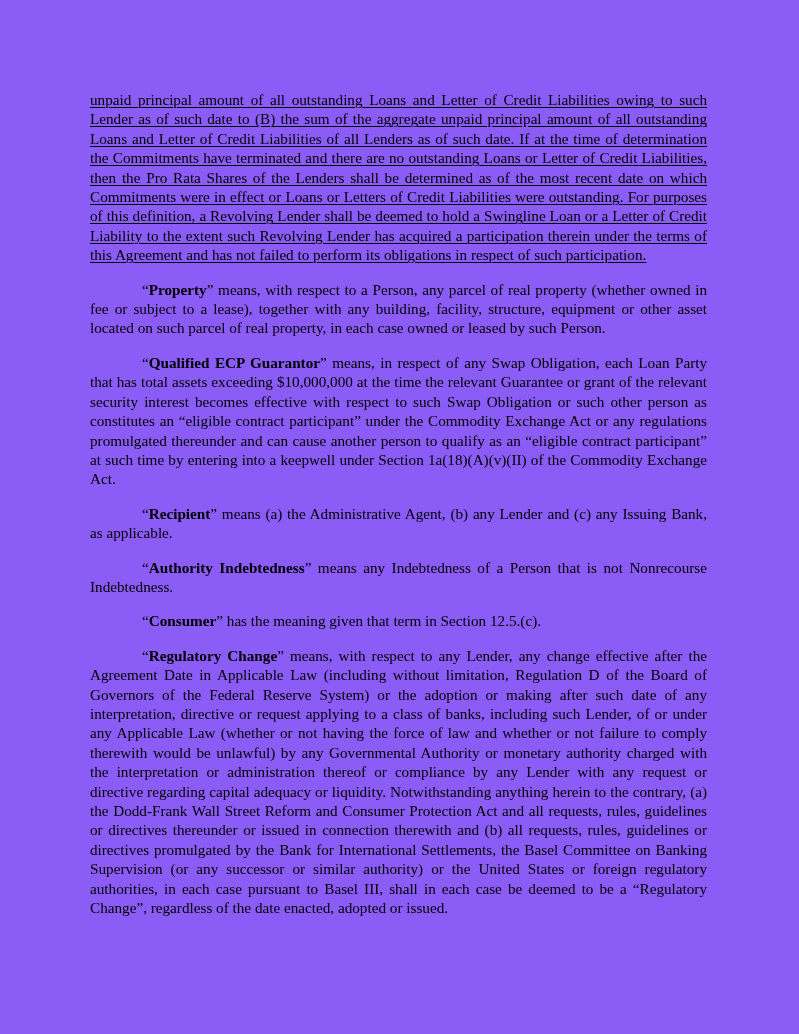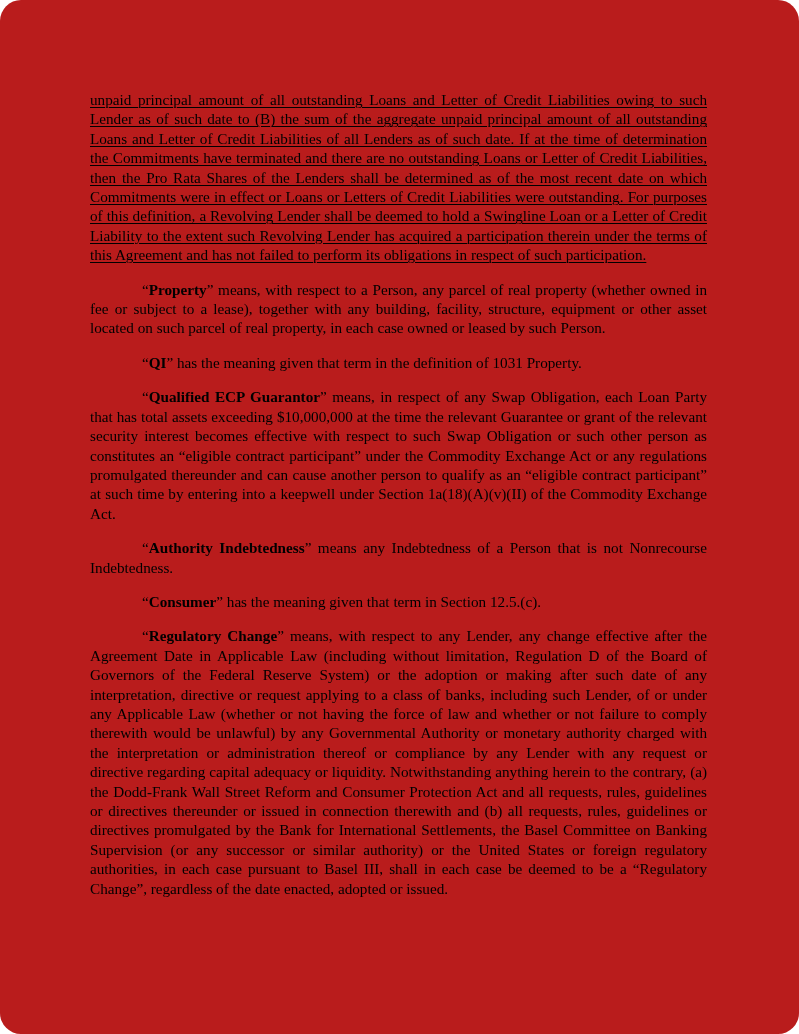--- a/index.html
+++ b/index.html
@@ -8,24 +8,23 @@
     background: #ffffff;
   }
   body {
     font-family: "Liberation Serif", "DejaVu Serif", serif;
     color: #000000;
   }
   .page {
     position: relative;
     width: 799px;
     height: 1034px;
-    background: #b91c1c;
+    background: #8b5cf6;
     overflow: hidden;
     box-sizing: border-box;
-    border-radius: 21px;
   }
   .content {
     position: absolute;
     left: 90px;
     top: 90px;
     width: 617px;
   }
   .para {
     font-size: 15.2px;
     line-height: 19.4px;
@@ -53,22 +52,22 @@
   }
 </style>
 </head>
 <body>
 
 <div class="page">
 
   <div class="content">
       <p class="para underlined">unpaid principal amount of all outstanding Loans and Letter of Credit Liabilities owing to such Lender as of such date to (B) the sum of the aggregate unpaid principal amount of all outstanding Loans and Letter of Credit Liabilities of all Lenders as of such date.  If at the time of determination the Commitments have terminated and there are no outstanding Loans or Letter of Credit Liabilities, then the Pro Rata Shares of the Lenders shall be determined as of the most recent date on which Commitments were in effect or Loans or Letters of Credit Liabilities were outstanding.  For purposes of this definition, a Revolving Lender shall be deemed to hold a Swingline Loan or a Letter of Credit Liability to the extent such Revolving Lender has acquired a participation therein under the terms of this Agreement and has not failed to perform its obligations in respect of such participation.</p>
       <p class="para indent">“<b class="term">Property</b>” means, with respect to a Person, any parcel of real property (whether owned in fee or subject to a lease), together with any building, facility, structure, equipment or other asset located on such parcel of real property, in each case owned or leased by such Person.</p>
-      <p class="para indent">“<b class="term">QI</b>” has the meaning given that term in the definition of 1031 Property.</p>
       <p class="para indent">“<b class="term">Qualified ECP Guarantor</b>” means, in respect of any Swap Obligation, each Loan Party that has total assets exceeding $10,000,000 at the time the relevant Guarantee or grant of the relevant security interest becomes effective with respect to such Swap Obligation or such other person as constitutes an “eligible contract participant” under the Commodity Exchange Act or any regulations promulgated thereunder and can cause another person to qualify as an “eligible contract participant” at such time by entering into a keepwell under Section 1a(18)(A)(v)(II) of the Commodity Exchange Act.</p>
+      <p class="para indent">“<b class="term">Recipient</b>” means (a) the Administrative Agent, (b) any Lender and (c) any Issuing Bank, as applicable.</p>
       <p class="para indent">“<b class="term">Authority Indebtedness</b>” means any Indebtedness of a Person that is not Nonrecourse Indebtedness.</p>
       <p class="para indent">“<b class="term">Consumer</b>” has the meaning given that term in Section 12.5.(c).</p>
       <p class="para indent">“<b class="term">Regulatory Change</b>” means, with respect to any Lender, any change effective after the Agreement Date in Applicable Law (including without limitation, Regulation D of the Board of Governors of the Federal Reserve System) or the adoption or making after such date of any interpretation, directive or request applying to a class of banks, including such Lender, of or under any Applicable Law (whether or not having the force of law and whether or not failure to comply therewith would be unlawful) by any Governmental Authority or monetary authority charged with the interpretation or administration thereof or compliance by any Lender with any request or directive regarding capital adequacy or liquidity.  Notwithstanding anything herein to the contrary, (a) the Dodd-Frank Wall Street Reform and Consumer Protection Act and all requests, rules, guidelines or directives thereunder or issued in connection therewith and (b) all requests, rules, guidelines or directives promulgated by the Bank for International Settlements, the Basel Committee on Banking Supervision (or any successor or similar authority) or the United States or foreign regulatory authorities, in each case pursuant to Basel III, shall in each case be deemed to be a “Regulatory Change”, regardless of the date enacted, adopted or issued.</p>
     </div>
 
   <div class="footer">
     
     
   </div>
 

